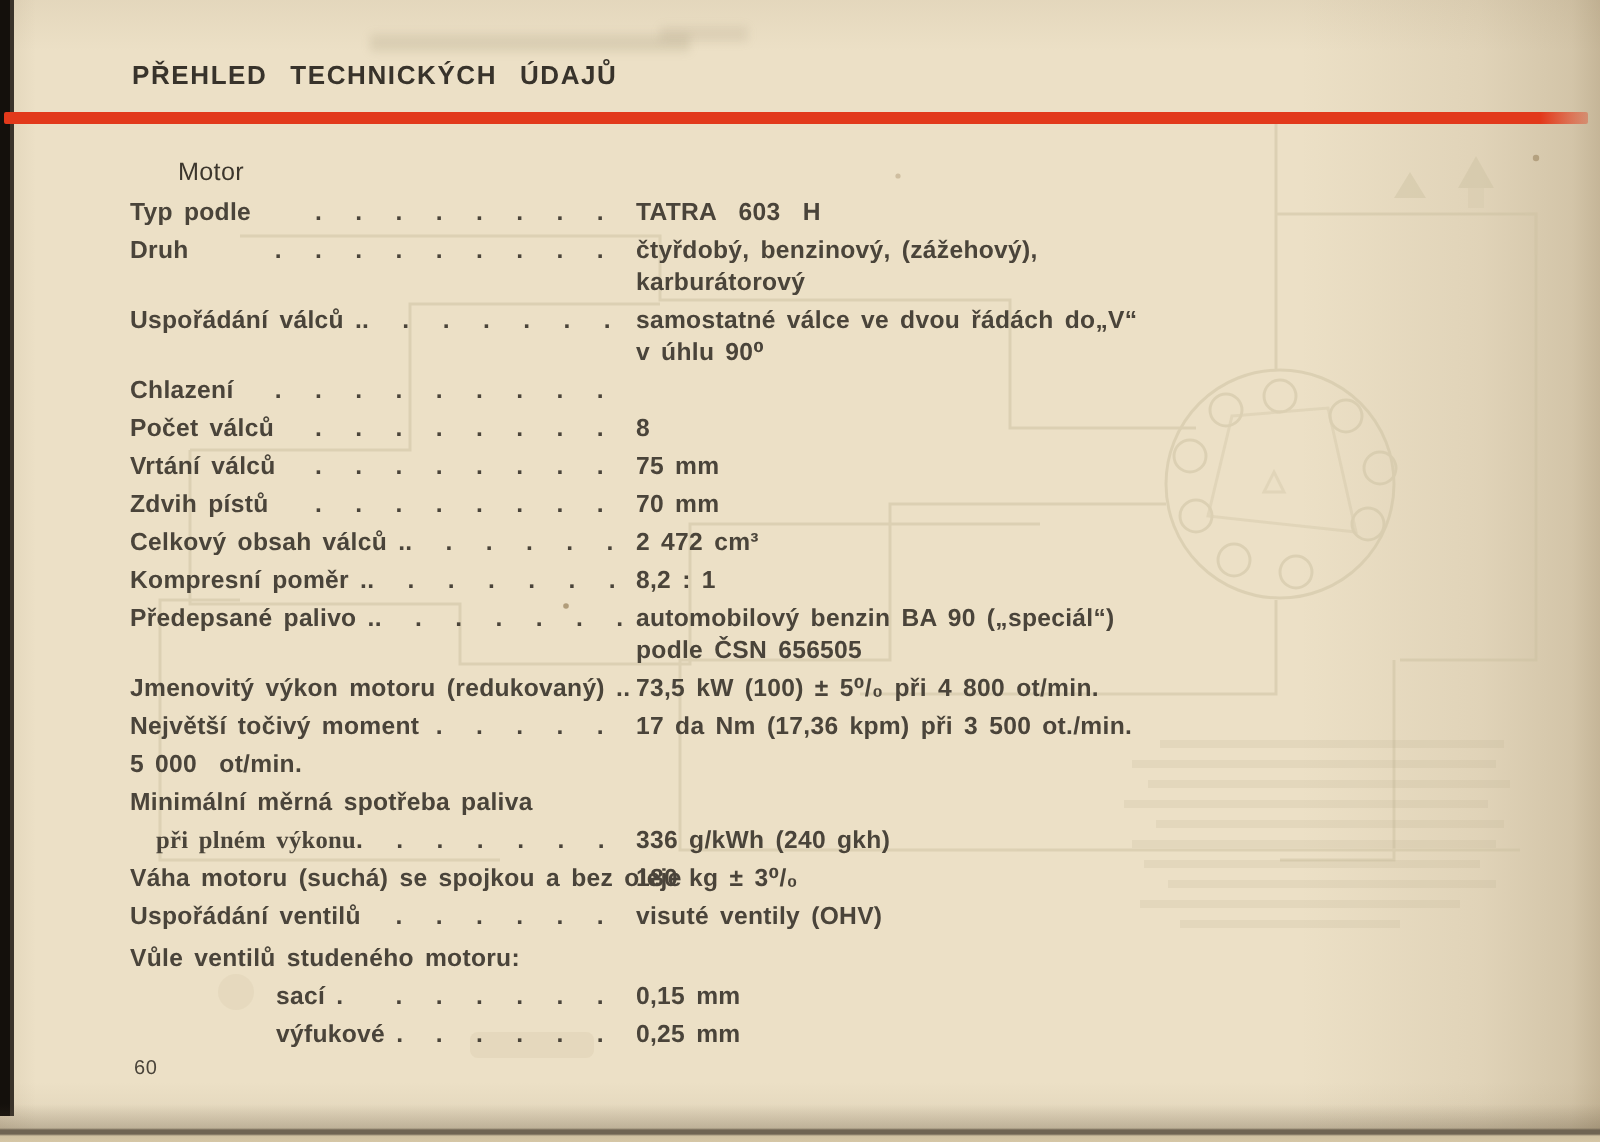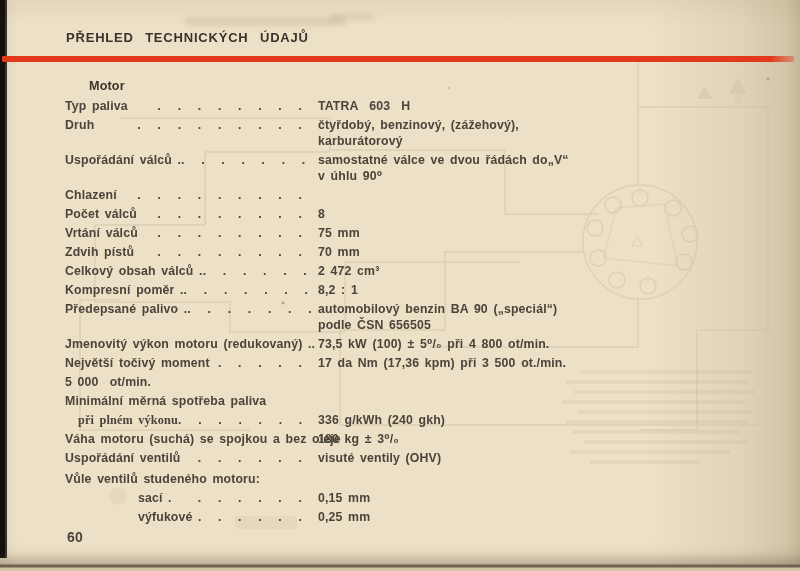--- a/index.html
+++ b/index.html
@@ -37,38 +37,38 @@
     position:absolute;left:2px;top:56px;width:792px;height:6px;
     background:linear-gradient(90deg, var(--accent, #e2391b) 0 97%, rgba(226,57,27,0.35) 100%);
     border-radius:1px;
   }
   .content{
     position:absolute;left:65px;top:78px;right:30px;z-index:2;
     font-size:12.3px;font-weight:700;color:#4a443a;
     letter-spacing:0.15px;word-spacing:2px;
   }
   .heading{
-    font-size:12.6px;font-weight:700;color:#3c362d;
+    font-size:12.6px;font-weight:400;color:#3c362d;
     margin-bottom:4px;line-height:16px;white-space:pre;padding-left:24px;
   }
   .row{display:flex;line-height:16px;margin-bottom:3px;align-items:flex-start;}
   .row.gap-before{margin-top:5px;}
   .left{width:253px;flex:none;display:flex;}
   .label{white-space:pre;flex:none;}
   .row.indent-1 .label{padding-left:13px;font-family:Liberation Serif, serif;}
   .row.indent-2 .label{padding-left:73px;}
   .dots{
     flex:1 1 auto;text-align:right;white-space:pre;overflow:hidden;
     word-spacing:13px;padding-right:16px;color:#4a443a;
   }
   .value{flex:1 1 auto;min-width:0;}
   .value-line1,.value-line2{white-space:pre;line-height:16px;}
   .page-number{
     position:absolute;left:67px;top:529px;z-index:2;
-    font-size:14px;font-weight:700;color:#4a443a;letter-spacing:0.3px;
+    font-size:10px;font-weight:400;color:#4a443a;letter-spacing:0.3px;
   }
   
   .ghost{position:absolute;inset:0;z-index:1;pointer-events:none;}
   
   .title-bleed{
     position:absolute;left:185px;top:17px;width:160px;height:9px;z-index:1;
     background:rgba(150,138,108,0.18);filter:blur(2px);border-radius:2px;
   }
   .title-bleed2{
     position:absolute;left:330px;top:13px;width:44px;height:8px;z-index:1;
@@ -141,21 +141,21 @@
   <div class="header">
     <div class="title">PŘEHLED TECHNICKÝCH ÚDAJŮ</div>
     <div class="rule"></div>
   </div>
 
   <div class="content">
     <div class="heading">Motor</div>
     <div id="rows">
   <div class="row">
     <div class="left">
-      <span class="label">Typ paliva</span>
+      <span class="label">Typ podle</span>
       <span class="dots">. . . . . . . .</span>
     </div>
     <div class="value">
       <div class="value-line1">TATRA  603  H</div>
 
     </div>
   </div>
 
   <div class="row">
     <div class="left">

